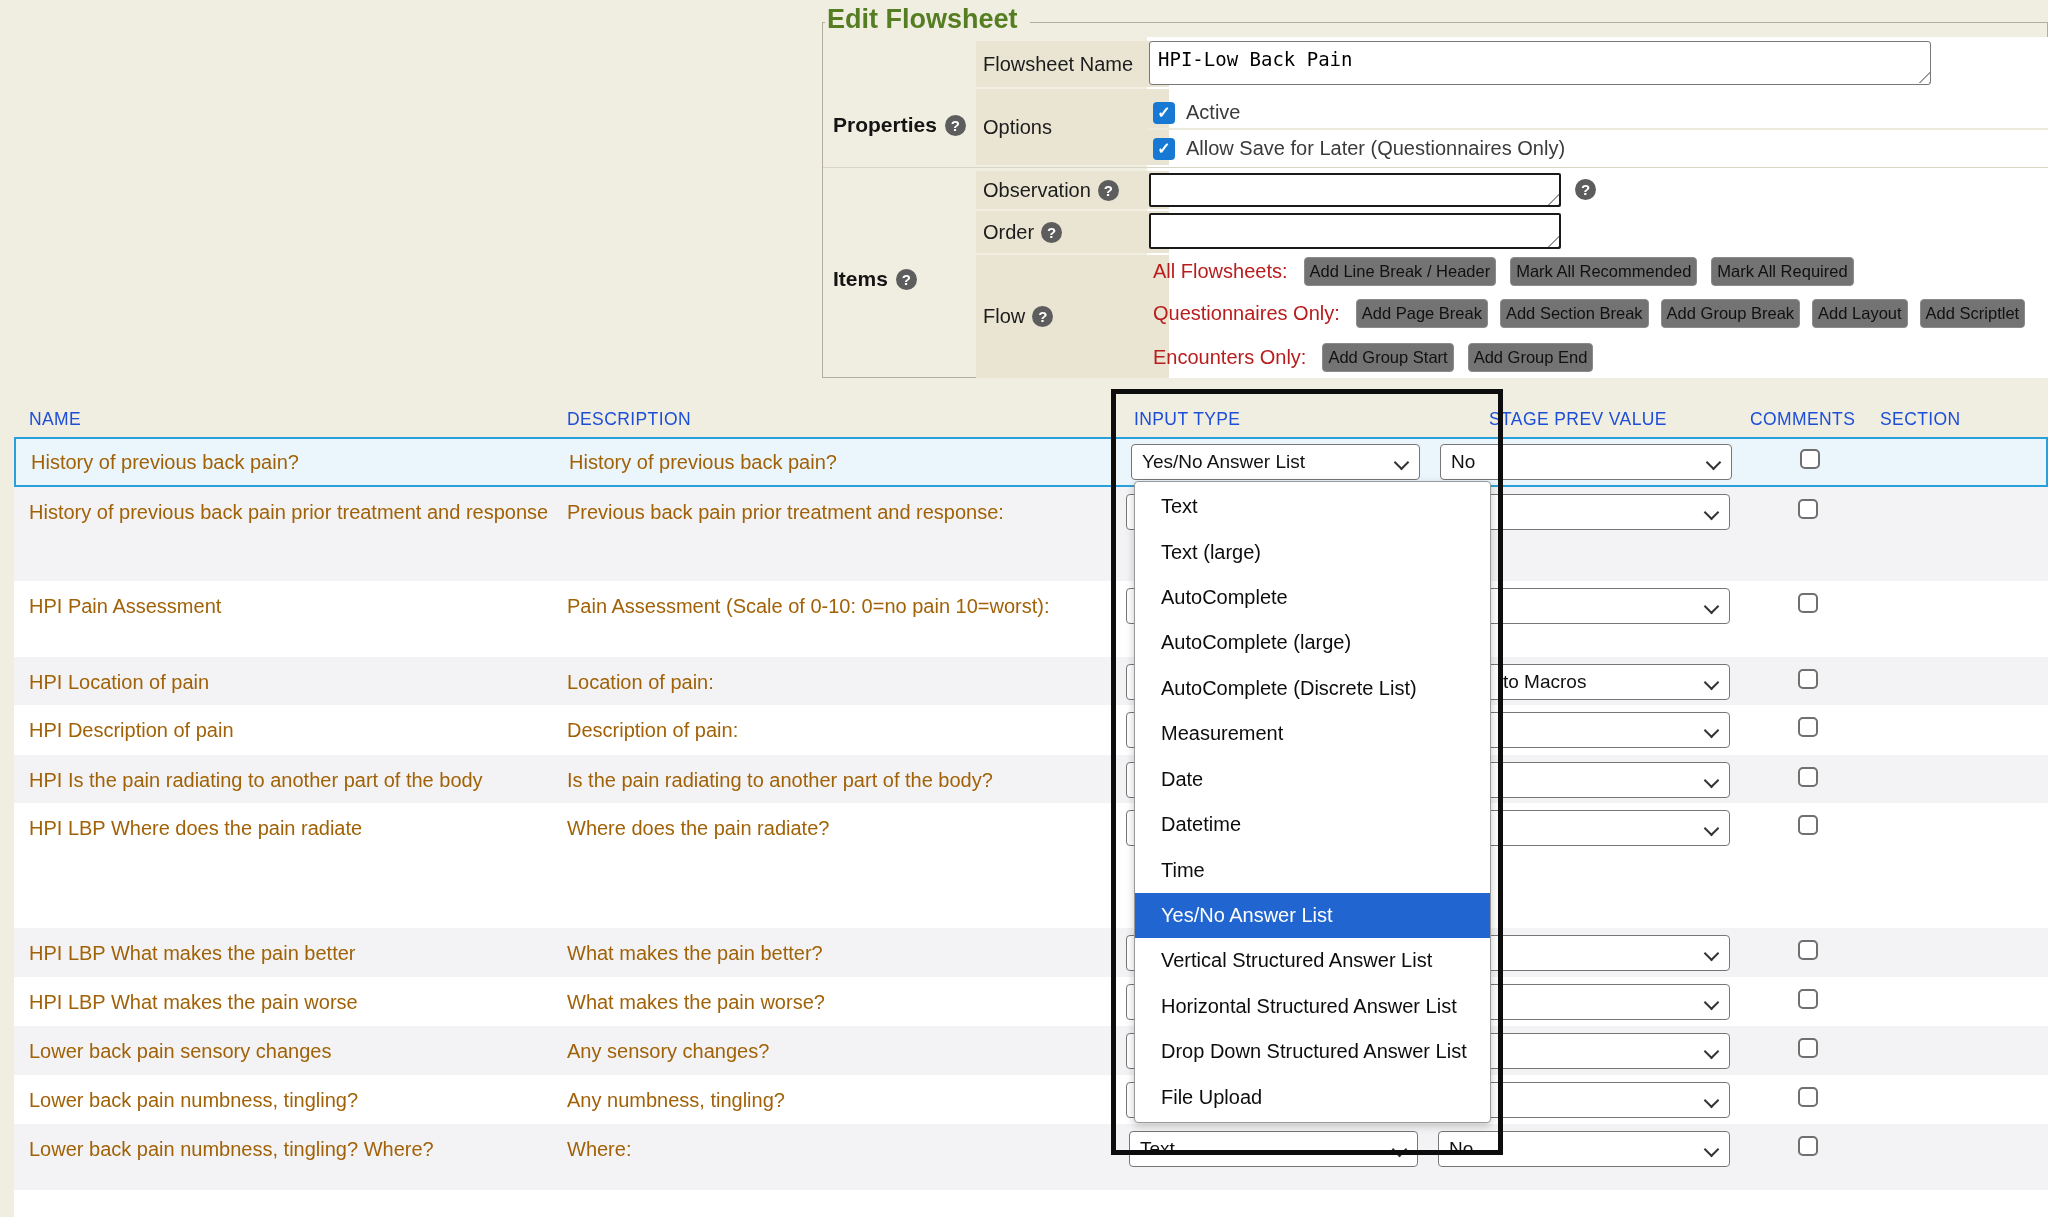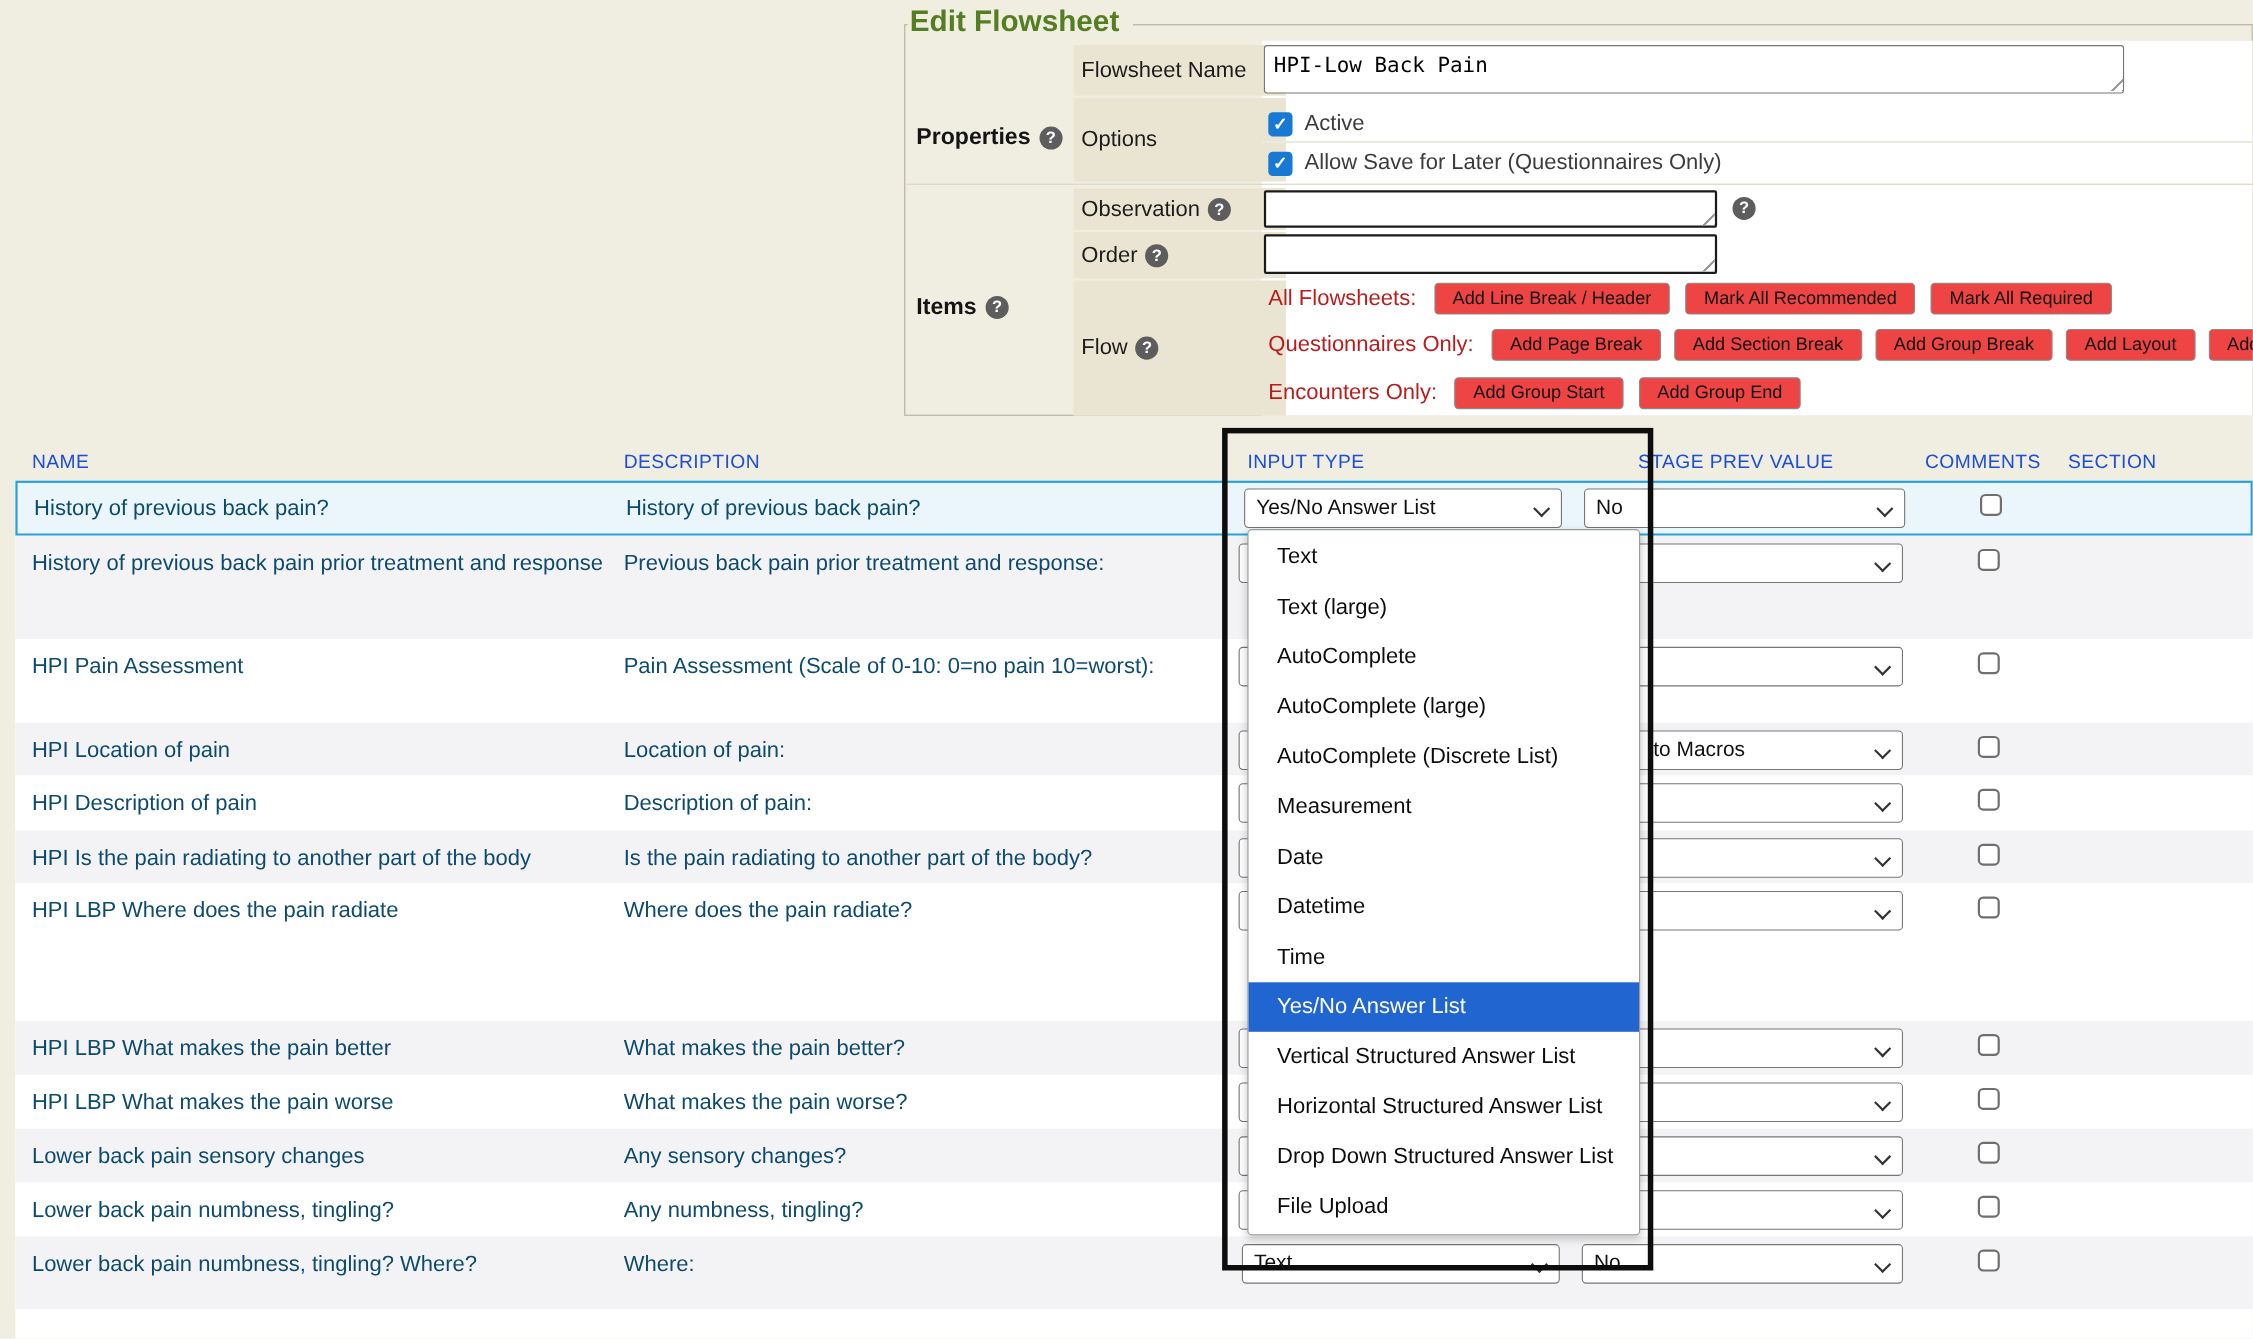--- a/index.html
+++ b/index.html
@@ -27,34 +27,34 @@
   .grip{position:absolute;width:13px;height:13px;pointer-events:none;
         background:repeating-linear-gradient(135deg,transparent 0 3px,#9a9a9a 3px 5px,transparent 5px 7px);
         clip-path:polygon(100% 0,100% 100%,0 100%);}
 
   .ckrow{position:absolute;display:flex;align-items:center;gap:11px;font-size:20px;color:#3b3b3b;}
   .ckbox{width:22px;height:22px;border-radius:4px;background:#1779d3;color:#fff;display:flex;
          align-items:center;justify-content:center;font-size:16px;font-weight:bold;}
 
   .flowline{position:absolute;display:flex;align-items:center;gap:16px;font-size:20px;color:#474747;white-space:nowrap;}
   .flowline .lbl{color:#b91c1c;}
-  .btn{font-family:"Liberation Sans",sans-serif;font-size:16.5px;color:#111;background:#ef4444;
-       border:1.5px solid #8b8b8b;border-radius:4px;padding:4px 16px;white-space:nowrap;}
+  .btn{font-family:"Liberation Sans",sans-serif;font-size:16.5px;color:#111;background:#737373;
+       border:1.5px solid #8b8b8b;border-radius:4px;padding:4px 5px;white-space:nowrap;}
   .btns{display:flex;gap:14px;}
 
   
   .grid{position:absolute;left:14px;top:402px;width:2034px;height:815px;}
   .thead{position:absolute;left:0;top:0;width:100%;height:35px;}
   .th{position:absolute;top:7px;font-size:17.5px;color:#1d4ed8;letter-spacing:.4px;white-space:nowrap;}
   .tbody{position:absolute;left:0;top:35px;width:100%;height:780px;background:#fff;}
   .row{position:relative;width:100%;box-sizing:border-box;}
   .row.gray{background:#f3f3f5;}
   .row.white{background:#fff;}
   .row.selected{background:#eaf5fc;border:2px solid #2aa0db;}
-  .cell{position:absolute;font-size:20px;line-height:1.35;color:#0c4a6e;}
+  .cell{position:absolute;font-size:20px;line-height:1.35;color:#a16207;}
   .c-name{left:15px;top:12px;width:530px;}
   .c-desc{left:553px;top:12px;width:500px;}
   .row.selected .c-name,.row.selected .c-desc{top:10px;}
 
   .sel{position:absolute;top:7px;height:36px;background:#fff;border:1px solid #767676;border-radius:4px;
        box-sizing:border-box;display:flex;align-items:center;font-size:19px;color:#111;padding:0 30px 0 10px;
        white-space:nowrap;overflow:hidden;z-index:5;}
   .row.selected .sel{top:5px;}
   .sel .chev{position:absolute;right:12px;top:12px;width:9px;height:9px;border-right:2.2px solid #333;
        border-bottom:2.2px solid #333;transform:rotate(45deg);}

